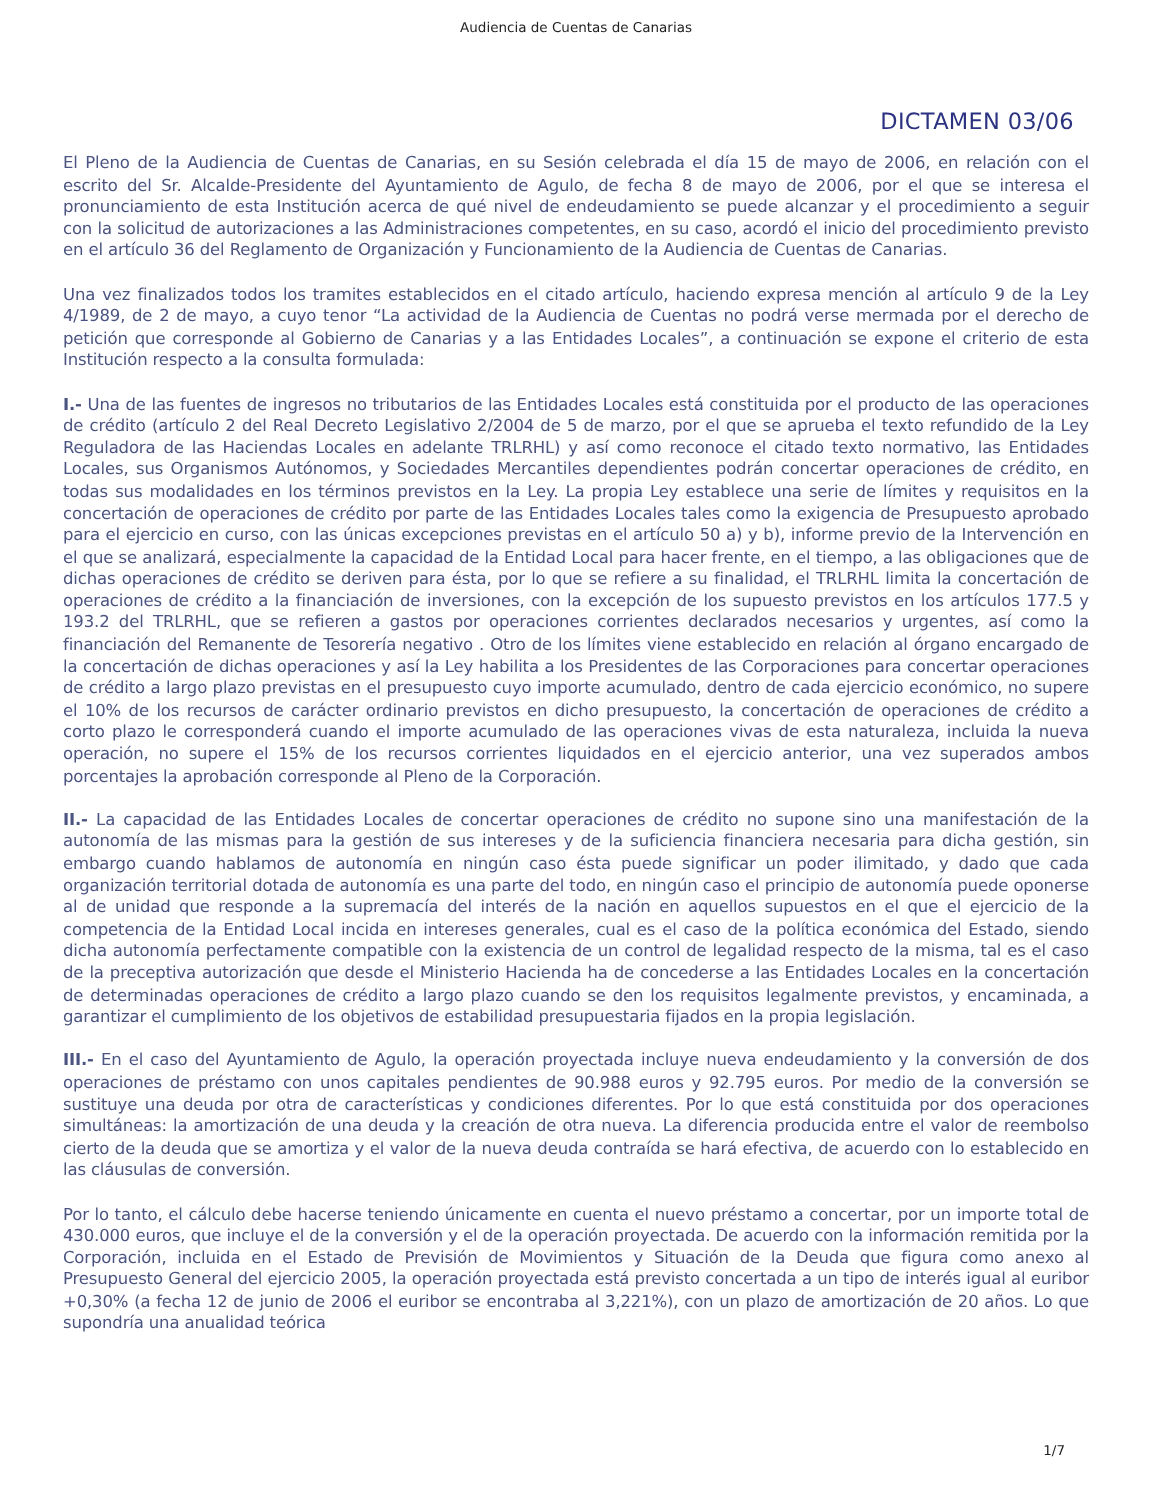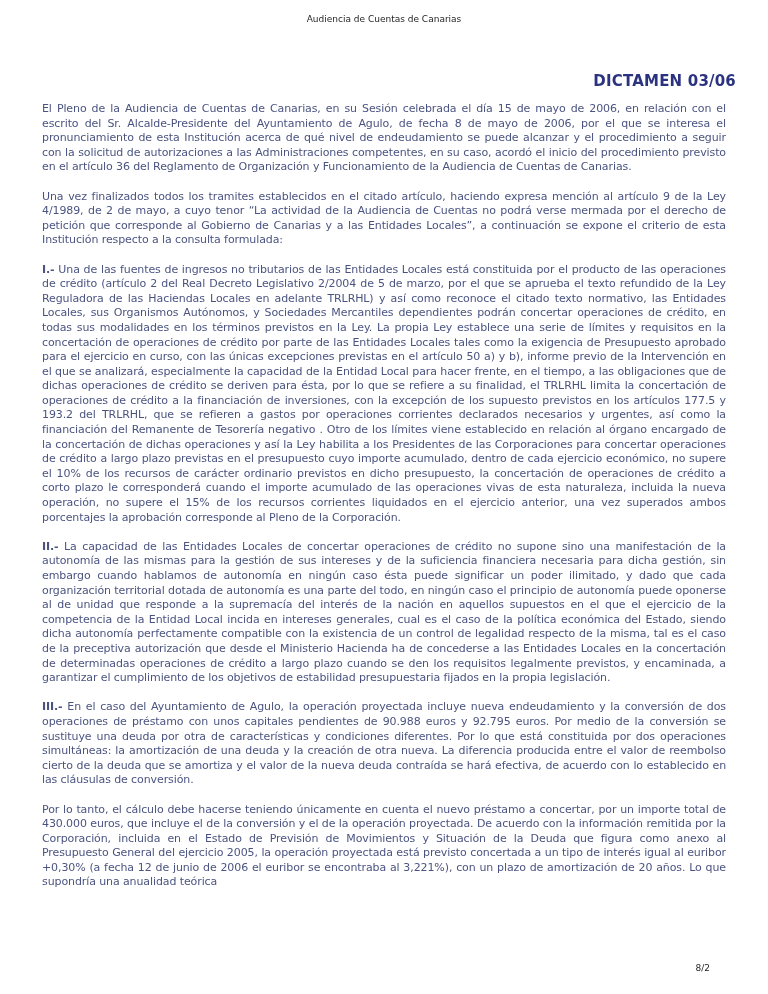--- a/index.html
+++ b/index.html
@@ -20,23 +20,23 @@
     top: 14px;
     left: 0;
     right: 0;
     text-align: center;
     font-size: 9px;
     color: #1f1f1f;
   }
   .doc-title {
     position: absolute;
     top: 72px;
-    right: 32px;
+    right: 52px;
     font-size: 15px;
-    font-weight: bold;
+    font-weight: normal;
     color: #2b3380;
     letter-spacing: 0.2px;
   }
   .content {
     position: absolute;
     top: 102px;
     left: 42px;
     width: 684px;
     font-size: 11px;
     line-height: 14.6px;
@@ -69,15 +69,15 @@
 
   <div class="content">
     <p><span class="lead"></span> <span>El Pleno de la Audiencia de Cuentas de Canarias, en su Sesión celebrada el día 15 de mayo de 2006, en relación con el escrito del Sr. Alcalde-Presidente del Ayuntamiento de Agulo, de fecha 8 de mayo de 2006, por el que se interesa el pronunciamiento de esta Institución acerca de qué nivel de endeudamiento se puede alcanzar y el procedimiento a seguir con la solicitud de autorizaciones a las Administraciones competentes, en su caso, acordó el inicio del procedimiento previsto en el artículo 36 del Reglamento de Organización y Funcionamiento de la Audiencia de Cuentas de Canarias.</span></p>
     <p><span class="lead"></span> <span>Una vez finalizados todos los tramites establecidos en el citado artículo, haciendo expresa mención al artículo 9 de la Ley 4/1989, de 2 de mayo, a cuyo tenor “La actividad de la Audiencia de Cuentas no podrá verse mermada por el derecho de petición que corresponde al Gobierno de Canarias y a las Entidades Locales”, a continuación se expone el criterio de esta Institución respecto a la consulta formulada:</span></p>
     <p><span class="lead">I.-</span> <span>Una de las fuentes de ingresos no tributarios de las Entidades Locales está constituida por el producto de las operaciones de crédito (artículo 2 del Real Decreto Legislativo 2/2004 de 5 de marzo, por el que se aprueba el texto refundido de la Ley Reguladora de las Haciendas Locales en adelante TRLRHL) y así como reconoce el citado texto normativo, las Entidades Locales, sus Organismos Autónomos, y Sociedades Mercantiles dependientes podrán concertar operaciones de crédito, en todas sus modalidades en los términos previstos en la Ley. La propia Ley establece una serie de límites y requisitos en la concertación de operaciones de crédito por parte de las Entidades Locales tales como la exigencia de Presupuesto aprobado para el ejercicio en curso, con las únicas excepciones previstas en el artículo 50 a) y b), informe previo de la Intervención en el que se analizará, especialmente la capacidad de la Entidad Local para hacer frente, en el tiempo, a las obligaciones que de dichas operaciones de crédito se deriven para ésta, por lo que se refiere a su finalidad, el TRLRHL limita la concertación de operaciones de crédito a la financiación de inversiones, con la excepción de los supuesto previstos en los artículos 177.5 y 193.2 del TRLRHL, que se refieren a gastos por operaciones corrientes declarados necesarios y urgentes, así como la financiación del Remanente de Tesorería negativo . Otro de los límites viene establecido en relación al órgano encargado de la concertación de dichas operaciones y así la Ley habilita a los Presidentes de las Corporaciones para concertar operaciones de crédito a largo plazo previstas en el presupuesto cuyo importe acumulado, dentro de cada ejercicio económico, no supere el 10% de los recursos de carácter ordinario previstos en dicho presupuesto, la concertación de operaciones de crédito a corto plazo le corresponderá cuando el importe acumulado de las operaciones vivas de esta naturaleza, incluida la nueva operación, no supere el 15% de los recursos corrientes liquidados en el ejercicio anterior, una vez superados ambos porcentajes la aprobación corresponde al Pleno de la Corporación.</span></p>
     <p><span class="lead">II.-</span> <span>La capacidad de las Entidades Locales de concertar operaciones de crédito no supone sino una manifestación de la autonomía de las mismas para la gestión de sus intereses y de la suficiencia financiera necesaria para dicha gestión, sin embargo cuando hablamos de autonomía en ningún caso ésta puede significar un poder ilimitado, y dado que cada organización territorial dotada de autonomía es una parte del todo, en ningún caso el principio de autonomía puede oponerse al de unidad que responde a la supremacía del interés de la nación en aquellos supuestos en el que el ejercicio de la competencia de la Entidad Local incida en intereses generales, cual es el caso de la política económica del Estado, siendo dicha autonomía perfectamente compatible con la existencia de un control de legalidad respecto de la misma, tal es el caso de la preceptiva autorización que desde el Ministerio Hacienda ha de concederse a las Entidades Locales en la concertación de determinadas operaciones de crédito a largo plazo cuando se den los requisitos legalmente previstos, y encaminada, a garantizar el cumplimiento de los objetivos de estabilidad presupuestaria fijados en la propia legislación.</span></p>
     <p><span class="lead">III.-</span> <span>En el caso del Ayuntamiento de Agulo, la operación proyectada incluye nueva endeudamiento y la conversión de dos operaciones de préstamo con unos capitales pendientes de 90.988 euros y 92.795 euros. Por medio de la conversión se sustituye una deuda por otra de características y condiciones diferentes. Por lo que está constituida por dos operaciones simultáneas: la amortización de una deuda y la creación de otra nueva. La diferencia producida entre el valor de reembolso cierto de la deuda que se amortiza y el valor de la nueva deuda contraída se hará efectiva, de acuerdo con lo establecido en las cláusulas de conversión.</span></p>
     <p><span class="lead"></span> <span>Por lo tanto, el cálculo debe hacerse teniendo únicamente en cuenta el nuevo préstamo a concertar, por un importe total de 430.000 euros, que incluye el de la conversión y el de la operación proyectada. De acuerdo con la información remitida por la Corporación, incluida en el Estado de Previsión de Movimientos y Situación de la Deuda que figura como anexo al Presupuesto General del ejercicio 2005, la operación proyectada está previsto concertada a un tipo de interés igual al euribor +0,30% (a fecha 12 de junio de 2006 el euribor se encontraba al 3,221%), con un plazo de amortización de 20 años. Lo que supondría una anualidad teórica</span></p>
   </div>
 
-  <div class="page-number">8/2</div>
+  <div class="page-number">1/7</div>
 
 </div>
 
 </body></html>

